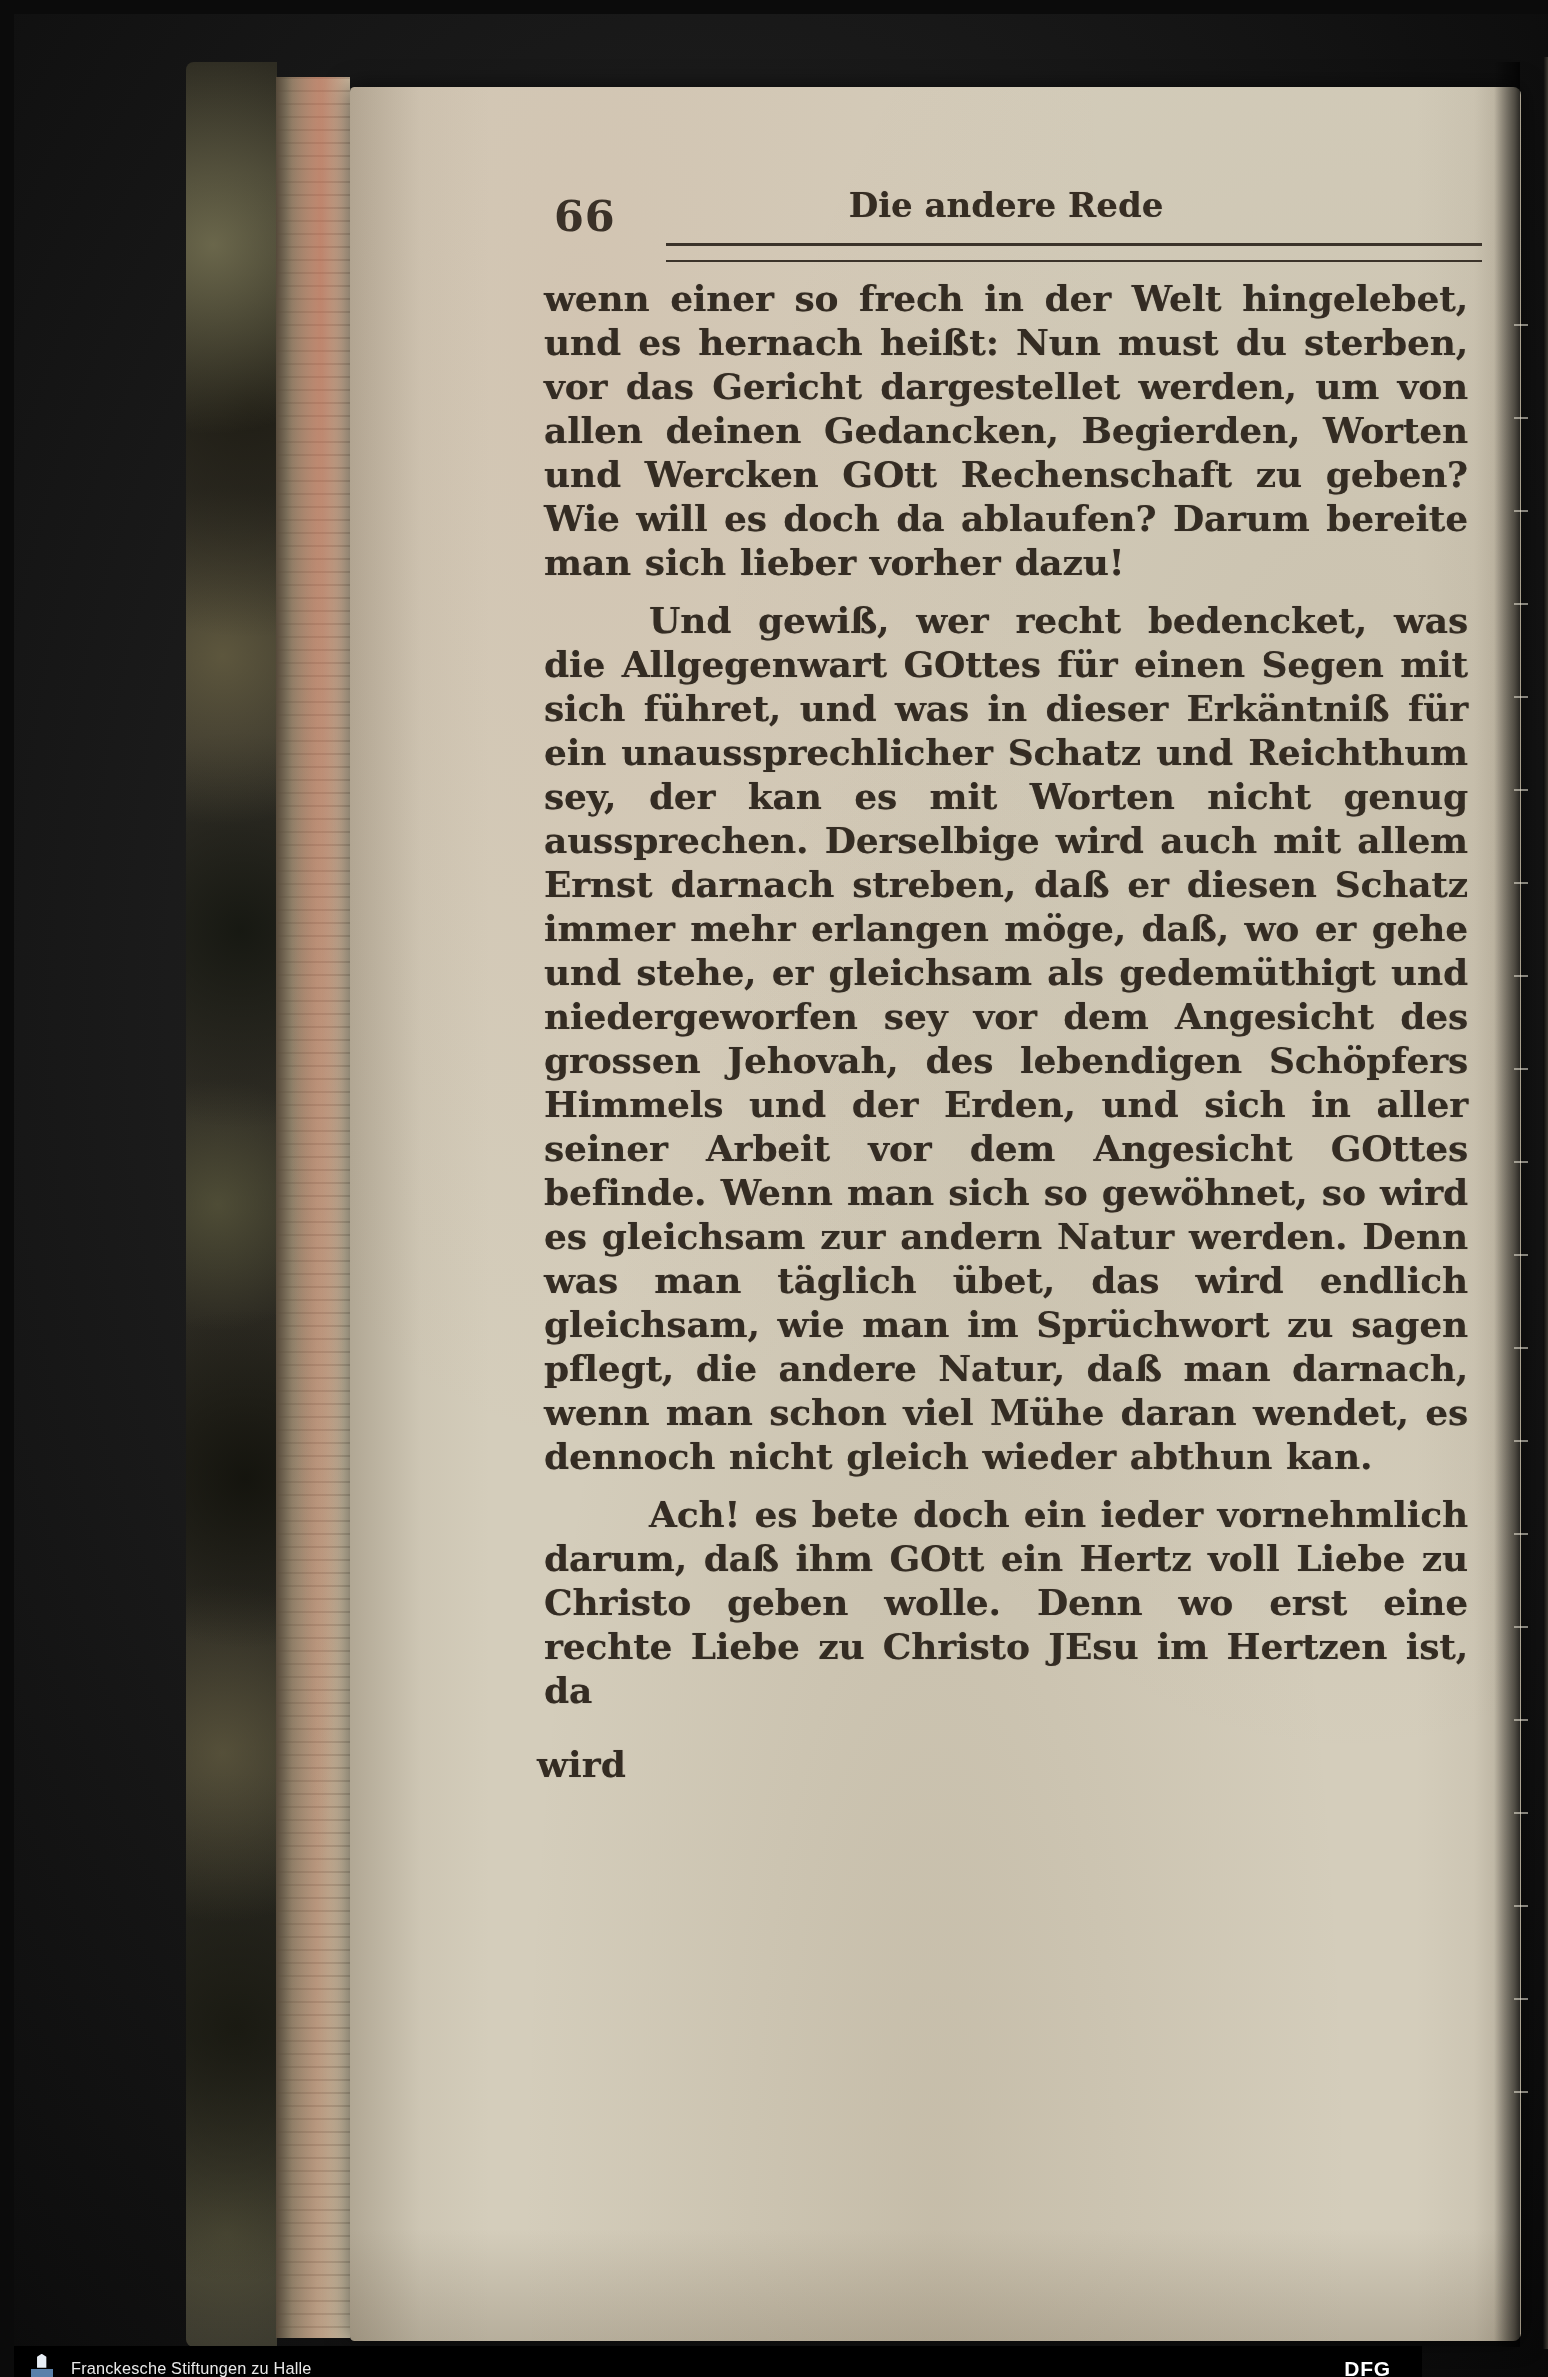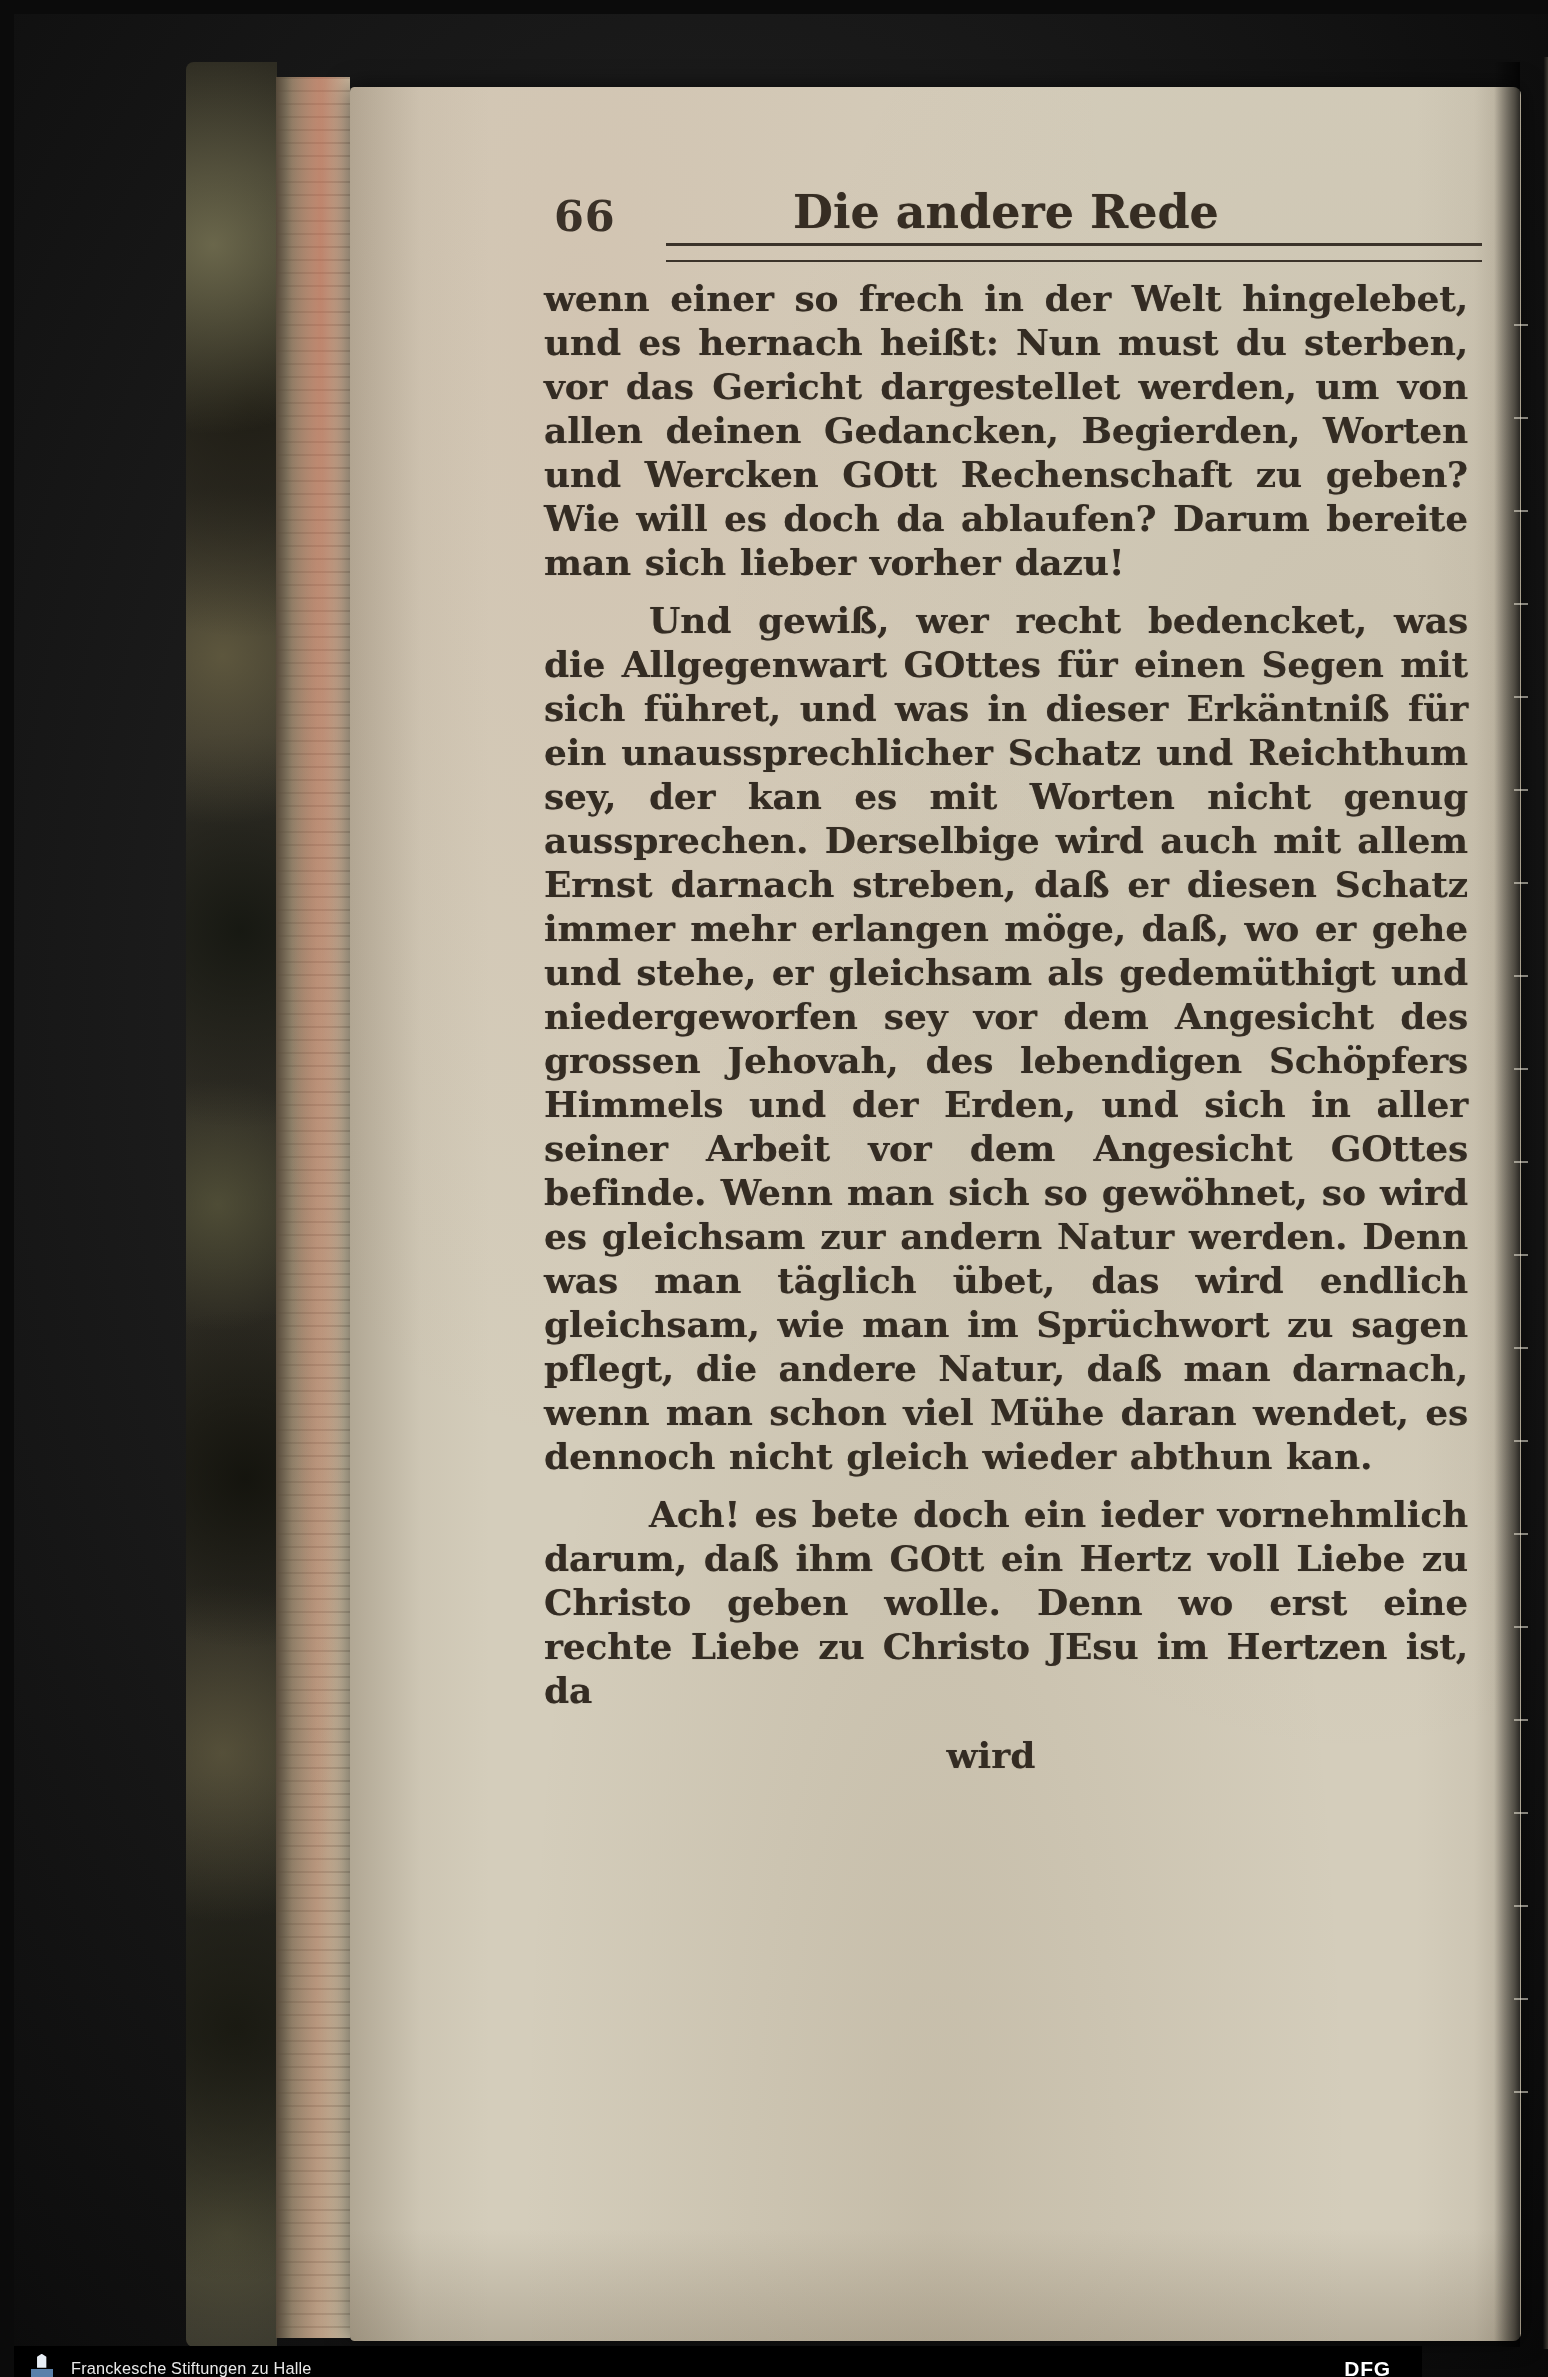--- a/index.html
+++ b/index.html
@@ -54,39 +54,39 @@
 
   .text-col { position:absolute; left:173px; top:84px; width:966px; color:#332b22; }
 
   .header-row { position:relative; height:65px; }
   .page-number {
     position:absolute; left:17px; top:6.2px; font-size:43px; font-weight:bold;
     letter-spacing:0.8px; color:#3a3128;
   }
   .page-header {
     position:absolute; left:0; right:0; top:0; text-align:center;
-    font-size:46px; font-weight:bold; letter-spacing:0px; color:#362d23;
+    font-size:34px; font-weight:bold; letter-spacing:0px; color:#362d23;
     text-shadow:0 0 0.8px rgba(54,45,35,0.5);
   }
   .header-rule {
     margin-left:136px; height:8.5px;
     border-top:3.9px solid #3b332a; border-bottom:2.3px solid #3b332a;
   }
 
   .body-text { }
   .body-text p {
     font-size:36px; line-height:44px; font-weight:bold;
     text-align:justify; color:#342c23;
     letter-spacing:-0.2px; word-spacing:1.5px;
     text-shadow:0 0 0.8px rgba(52,44,35,0.45);
   }
   .body-text p + p { text-indent:105px; }
 
   .catchword {
-    margin-top:1px; text-align:center; padding-right:37px;
+    margin-top:10px; text-align:left; padding-right:37px;
     font-size:36px; font-weight:bold; color:#342c23;
     text-shadow:0 0 0.8px rgba(52,44,35,0.45);
   }
 
   
   .right-gutter {
     position:absolute; right:42px; top:48px; width:26px; height:2285px;
     background:linear-gradient(90deg, rgba(0,0,0,0) 0%, rgba(0,0,0,0.55) 80%, rgba(0,0,0,0.75) 100%);
   }
   .right-ticks {

